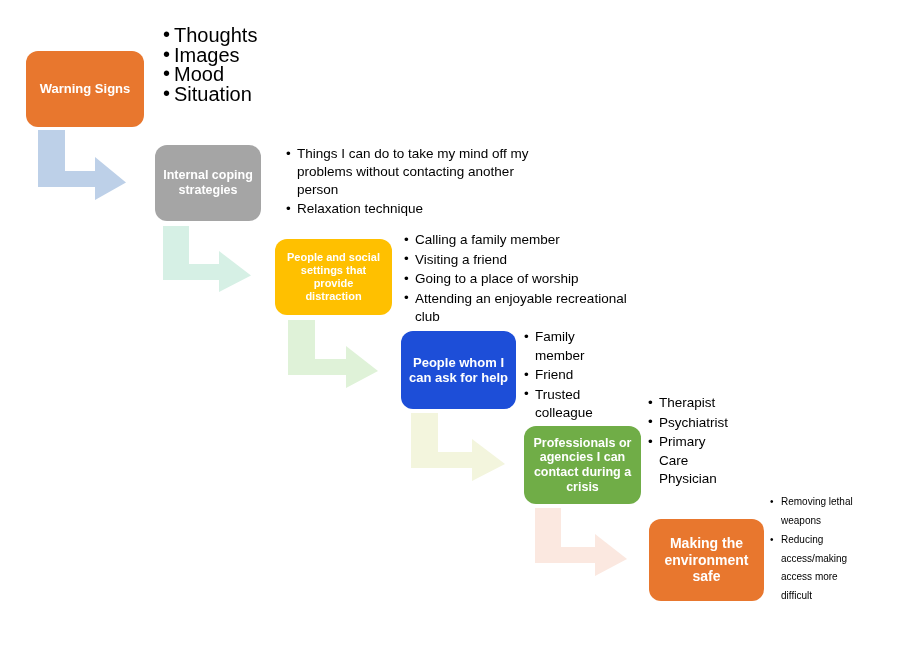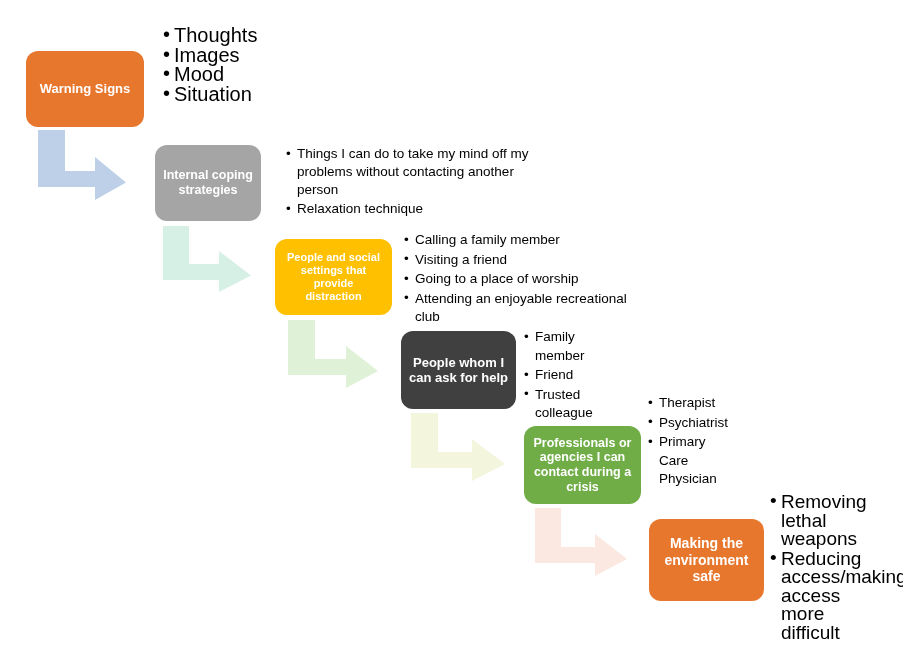--- a/index.html
+++ b/index.html
@@ -126,21 +126,21 @@
     <li>Going to a place of worship</li>
     <li>Attending an enjoyable recreational club</li>
   </ul>
 
   <div class="elbow-arrow" style="left:288px; top:320px; width:90px; height:68px;">
     <svg viewBox="0 0 90 68" preserveAspectRatio="none">
       <path d="M 0,0 L 27,0 L 27,39 L 58,39 L 58,26 L 90,51 L 58,68 L 58,55 L 0,55 Z" fill="#DFF2D8"></path>
     </svg>
   </div>
 
-  <div class="step-box" id="box-4" style="left:401px; top:331px; width:115px; height:78px; background:#404040; font-size:13px;">
+  <div class="step-box" id="box-4" style="left:401px; top:331px; width:115px; height:78px; background:#1d4ed8; font-size:13px;">
     <span class="step-label">People whom I
 can ask for help</span>
   </div>
 
   <ul class="bullet-list" style="left:524px; top:328px; width:72px; font-size:13.5px; line-height:18.5px;">
     <li>Family member</li>
     <li>Friend</li>
     <li>Trusted colleague</li>
   </ul>
 
@@ -168,18 +168,18 @@
       <path d="M 0,0 L 26,0 L 26,39 L 60,39 L 60,26 L 92,51 L 60,68 L 60,55 L 0,55 Z" fill="#FBE8E0"></path>
     </svg>
   </div>
 
   <div class="step-box" id="box-6" style="left:649px; top:519px; width:115px; height:82px; background:#E8772E; font-size:14px;">
     <span class="step-label">Making the
 environment
 safe</span>
   </div>
 
-  <ul class="bullet-list" style="left:770px; top:493px; width:86px; font-size:19px; line-height:18.5px;">
+  <ul class="bullet-list" style="left:770px; top:493px; width:86px; font-size:10px; line-height:18.5px;">
     <li>Removing lethal weapons</li>
     <li>Reducing access/making access more difficult</li>
   </ul>
 
 </div>
 
 </body></html>

